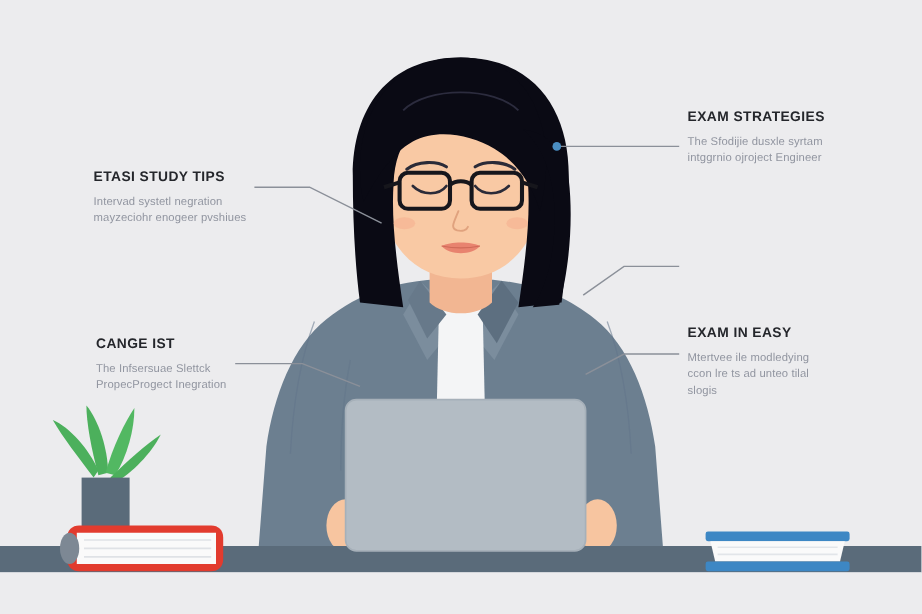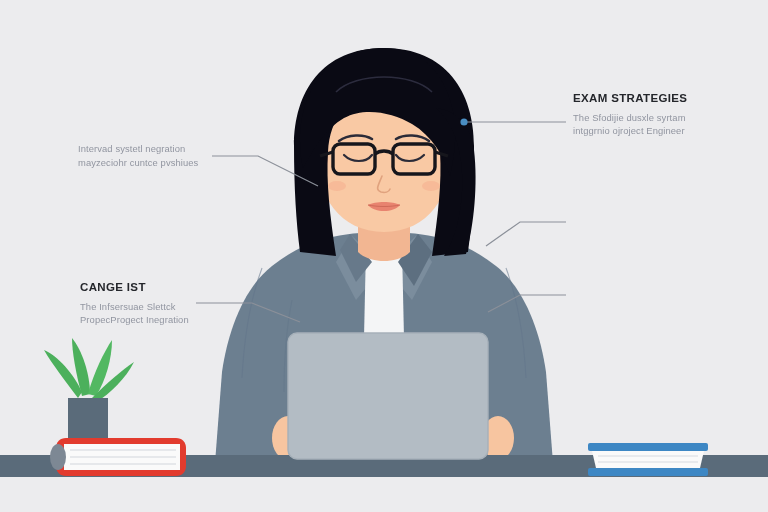--- a/index.html
+++ b/index.html
@@ -175,31 +175,38 @@
         <path d="M566 122 L 466 122"></path>
         <path d="M566 222 L 520 222 L 486 246"></path>
         <path d="M566 295 L 520 295 L 488 312"></path>
       </g>
       <circle cx="464" cy="122" r="3.6" fill="#4a8ec2"></circle>
 
     </g>
   </svg>
 
   <div class="callout left cl-tips">
+    <div class="c-title">ETASI STUDY TIPS</div>
     <div class="c-body" style="white-space:pre-line">Intervad systetl  negration
-mayzeciohr cuntce pvshiues</div>
+mayzeciohr enogeer pvshiues</div>
   </div>
 
   <div class="callout left cl-change">
     <div class="c-title">CANGE IST</div>
     <div class="c-body" style="white-space:pre-line">The Infsersuae Slettck
 PropecProgect Inegration</div>
   </div>
 
   <div class="callout right cr-exam">
     <div class="c-title">EXAM STRATEGIES</div>
     <div class="c-body" style="white-space:pre-line">The Sfodijie dusxle syrtam
 intggrnio ojroject Engineer</div>
   </div>
 
 
+  <div class="callout right cr-easy">
+    <div class="c-title">EXAM IN EASY</div>
+    <div class="c-body" style="white-space:pre-line">Mtertvee ile modledying
+ccon lre ts ad unteo tilal
+slogis</div>
+  </div>
 
 </div>
 
 </body></html>

